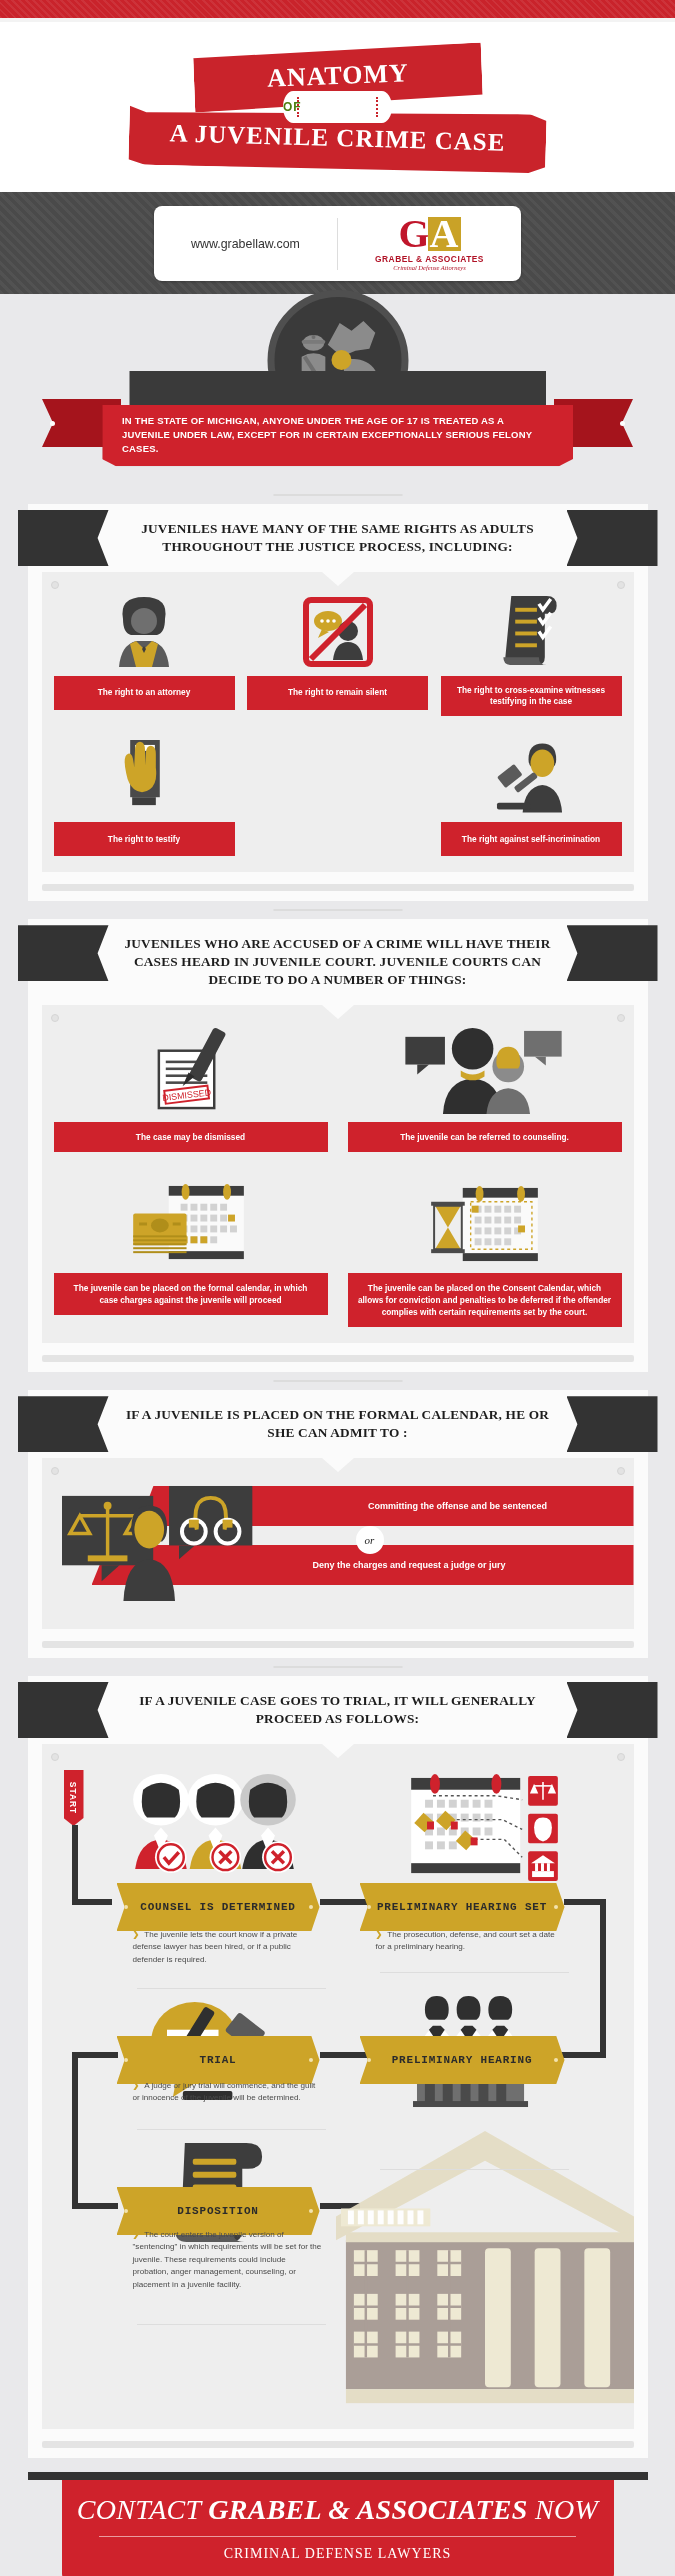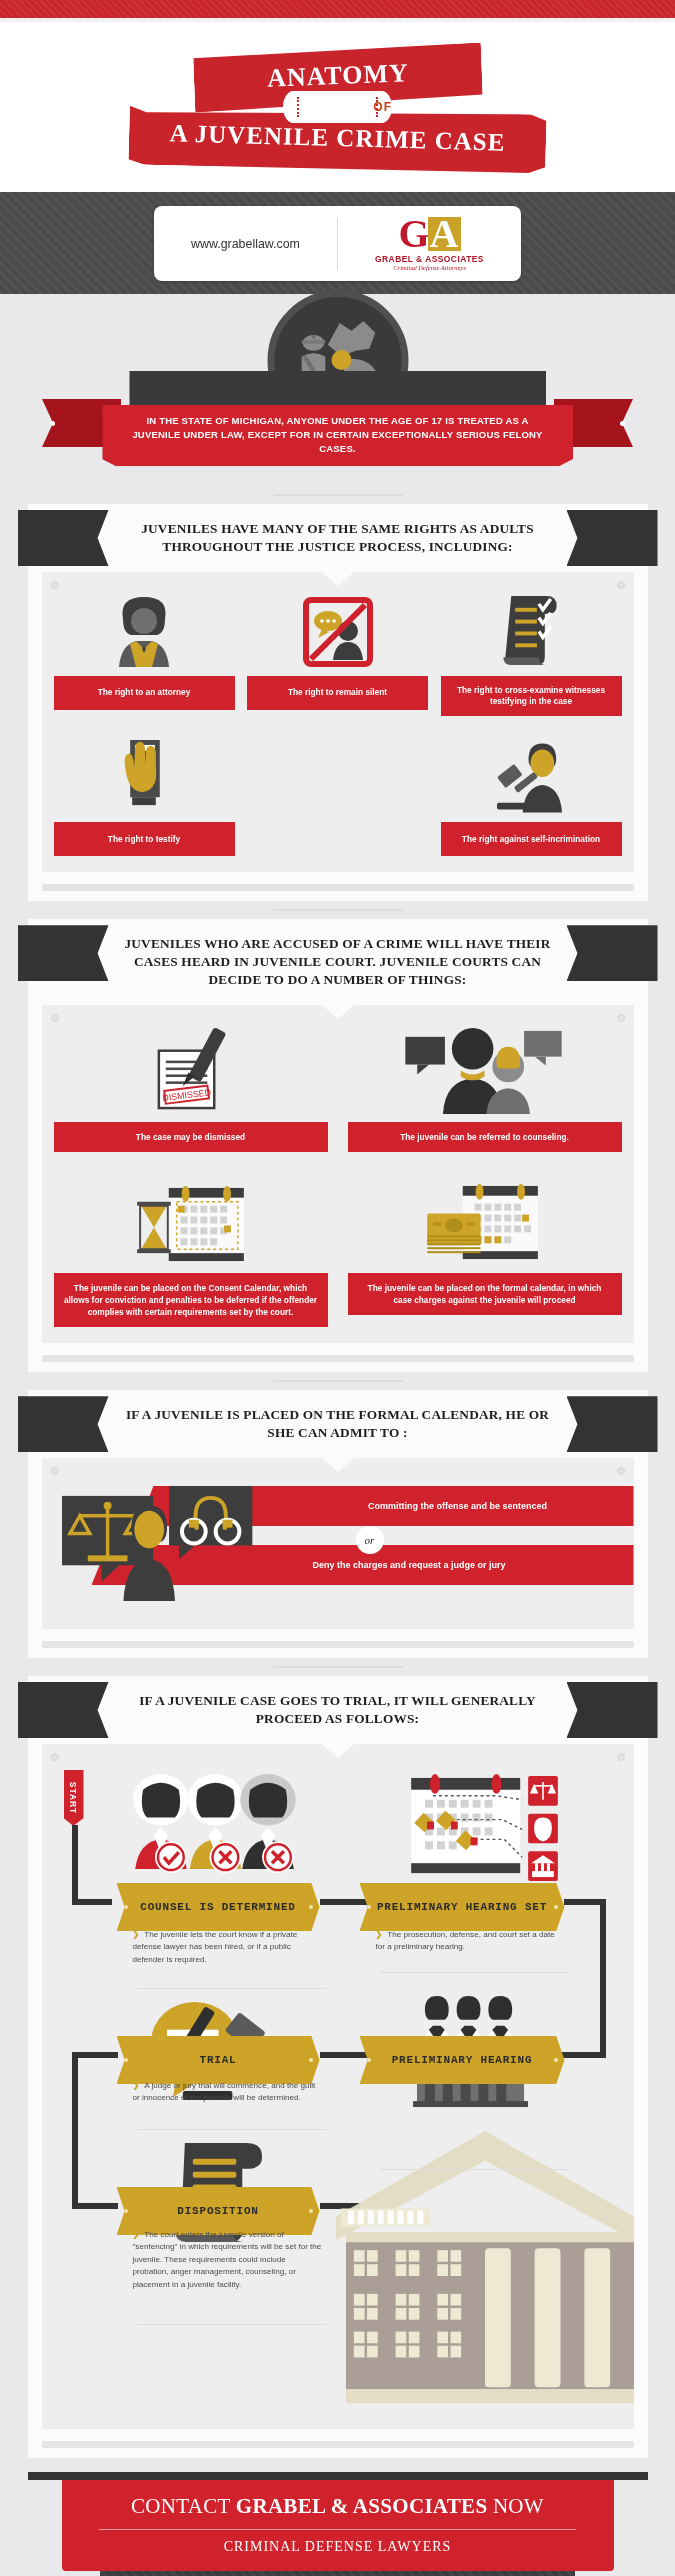--- a/index.html
+++ b/index.html
@@ -24,23 +24,23 @@
     font-family:"Liberation Serif", serif; font-weight:bold; letter-spacing:1px;
   }
   .ribbon-top {
     width: 288px; margin:0 auto; padding: 13px 0 16px;
     font-size: 26px;
     transform: rotate(-2.2deg);
     clip-path: polygon(0 8%, 100% 0, 100% 88%, 0 100%);
   }
   .ribbon-of {
     position:relative; width:109px; margin:-16px auto -14px; z-index:4;
-    background:#fff; text-align:right; padding:9px 0;
+    background:#fff; text-align:left; padding:9px 0;
     border-radius: 14px/22px;
-    font-family:"Liberation Sans", sans-serif; font-size:12px; letter-spacing:1px; color:#c2410c; font-weight:bold;
+    font-family:"Liberation Sans", sans-serif; font-size:12px; letter-spacing:1px; color:#4d7c0f; font-weight:bold;
   }
   .ribbon-of:before, .ribbon-of:after{
     content:""; position:absolute; top:6px; bottom:6px; width:0;
     border-left:2px dotted #c9232b;
   }
   .ribbon-of:before{ left:14px; }
   .ribbon-of:after{ right:14px; }
   .ribbon-bot {
     width: 417px; margin: 0 auto; padding: 15px 0 18px;
     font-size: 25px;
@@ -88,21 +88,21 @@
   .stmt-tail-l, .stmt-tail-r {
      position:absolute; top:4px; width:79px; height:48px; background:#a5141c;
   }
   .stmt-tail-l { left:42px; clip-path: polygon(0 0, 100% 0, 100% 100%, 0 100%, 14% 50%); }
   .stmt-tail-r { right:42px; clip-path: polygon(0 0, 100% 0, 86% 50%, 100% 100%, 0 100%); }
   .stmt-hole { position:absolute; top:26px; width:5px; height:5px; border-radius:50%; background:#fff; }
   .stmt-hole.l { left:50px; }
   .stmt-hole.r { right:50px; }
   .stmt {
     position:absolute; left:50%; transform:translateX(-50%); top:10px;
-    width:471px; background:#cf222c; color:#fff; text-align:center;
+    width:471px; background:#cf222c; color:#fff; text-align:left;
     padding:9px 20px 11px; font-size:9.5px; line-height:1.45; letter-spacing:0.2px;
     font-family:"Liberation Sans", sans-serif; font-weight:bold;
     clip-path: polygon(0 0, 100% 0, 100% 88%, 97% 100%, 3% 100%, 0 88%);
     box-shadow: 0 2px 4px rgba(0,0,0,.15);
   }
 
   
   .section { width:620px; margin:0 auto 0; background:#fbfbfb; position:relative; padding-bottom:10px;}
   .sec-gap { height:18px; background:#e9e9eb; position:relative; }
   .sec-gap:after{ content:""; position:absolute; left:50%; transform:translateX(-50%); top:8px; width:129px; height:2px; background:#dcdcdc; }
@@ -195,21 +195,21 @@
   .flow-art { position:absolute; z-index:2; }
 
   
   .foot-sep { height:14px; background:#e9e9eb; }
   .foot-dark { height:8px; background:#333; width:620px; margin:0 auto; }
   .footer { position:relative; background:#e9e9eb; padding-bottom:16px;}
   .foot-red {
     width:552px; margin:0 auto; background:#cf222c; color:#fff; text-align:center;
     padding:14px 0 16px; border-radius:0 0 4px 4px;
   }
-  .foot-title { font-family:"Liberation Serif", serif; font-size:21px; letter-spacing:0.3px; }
+  .foot-title { font-family:"Liberation Serif", serif; font-size:28px; letter-spacing:0.3px;font-style:italic; }
   .foot-title b { font-weight:bold; }
   .foot-rule { width:477px; height:1px; background:rgba(255,255,255,.55); margin:10px auto 9px; }
   .foot-sub { font-family:"Liberation Serif", serif; font-size:14px; letter-spacing:1px; }
   .phone-bar {
     width:475px; margin:0 auto; background:#3c3c3c;
     background-image: repeating-linear-gradient(45deg, rgba(255,255,255,.04) 0 3px, rgba(0,0,0,0) 3px 7px);
     height:50px; display:flex; align-items:center; border-radius:0 0 3px 3px;
   }
 </style>
 </head>
@@ -403,61 +403,20 @@
               <path d="M92 40 q0-16 12-16 q12 0 12 16 q0 4-2 6 l-20 0 q-2-2-2-6Z" fill="#cda428"></path>
               <path d="M82 92 q2-24 22-26 q20 2 22 26 Z" fill="#6f6f6f"></path>
               <path d="M56 48 q12 8 24 0 l0 6 q-12 8-24 0Z" fill="#cda428"></path>
             </svg>
           </div>
           <div class="redlabel2">The juvenile can be referred to counseling.</div>
         </div>
       </div>
 
       <div class="grid2" style="margin-top:22px">
-        <div class="cell2">
-          <div class="icon-box2">
-            <svg width="119" height="83" viewBox="0 0 120 84">
-              <rect x="38" y="6" width="76" height="10" fill="#3d3d3d"></rect>
-              <rect x="38" y="16" width="76" height="56" fill="#fafafa"></rect>
-              <rect x="38" y="72" width="76" height="8" fill="#3d3d3d"></rect>
-              <ellipse cx="55" cy="12" rx="4" ry="8" fill="#cda428"></ellipse>
-              <ellipse cx="97" cy="12" rx="4" ry="8" fill="#cda428"></ellipse>
-              <rect x="46" y="20" width="62" height="48" fill="none" stroke="#cda428" stroke-width="1.4" stroke-dasharray="3 3"></rect>
-              <g fill="#d2d2d2">
-                <rect x="50" y="24" width="7" height="7"></rect>
-                  <rect x="60" y="24" width="7" height="7"></rect>
-                  <rect x="70" y="24" width="7" height="7"></rect>
-                  <rect x="80" y="24" width="7" height="7"></rect>
-                  <rect x="90" y="24" width="7" height="7"></rect>
-                <rect x="50" y="35" width="7" height="7"></rect>
-                  <rect x="60" y="35" width="7" height="7"></rect>
-                  <rect x="70" y="35" width="7" height="7"></rect>
-                  <rect x="80" y="35" width="7" height="7"></rect>
-                  <rect x="90" y="35" width="7" height="7"></rect>
-                <rect x="50" y="46" width="7" height="7"></rect>
-                  <rect x="60" y="46" width="7" height="7"></rect>
-                  <rect x="70" y="46" width="7" height="7"></rect>
-                  <rect x="80" y="46" width="7" height="7"></rect>
-                  <rect x="90" y="46" width="7" height="7"></rect>
-                <rect x="50" y="57" width="7" height="7"></rect>
-                  <rect x="60" y="57" width="7" height="7"></rect>
-                  <rect x="70" y="57" width="7" height="7"></rect>
-                  <rect x="80" y="57" width="7" height="7"></rect>
-              </g>
-              <rect x="47" y="24" width="7" height="7" fill="#cda428"></rect>
-              <rect x="94" y="44" width="7" height="7" fill="#cda428"></rect>
-              <rect x="6" y="20" width="34" height="4" fill="#4a4a4a"></rect>
-              <rect x="6" y="68" width="34" height="4" fill="#4a4a4a"></rect>
-              <path d="M10 24 h26 l-13 22 Z" fill="#cda428"></path>
-              <path d="M10 68 h26 l-13-22 Z" fill="#cda428"></path>
-              <path d="M9 24 h28 v44 h-28Z" fill="none" stroke="#4a4a4a" stroke-width="2"></path>
-            </svg>
-          </div>
-          <div class="redlabel2">The juvenile can be placed on the Consent Calendar, which allows for conviction and penalties to be deferred if the offender complies with certain requirements set by the court.</div>
-        </div>
         <div class="cell2">
           <div class="icon-box2">
             <svg width="123" height="83" viewBox="0 0 124 84">
               <rect x="40" y="4" width="76" height="10" fill="#3d3d3d"></rect>
               <rect x="40" y="14" width="76" height="56" fill="#fafafa"></rect>
               <rect x="40" y="70" width="76" height="8" fill="#3d3d3d"></rect>
               <ellipse cx="57" cy="10" rx="4" ry="8" fill="#cda428"></ellipse>
               <ellipse cx="99" cy="10" rx="4" ry="8" fill="#cda428"></ellipse>
               <g fill="#d2d2d2">
                 <rect x="52" y="22" width="7" height="7"></rect>
@@ -495,20 +454,61 @@
                 <rect x="4" y="54" width="54" height="2"></rect>
                   <rect x="4" y="58" width="54" height="2"></rect>
                   <rect x="4" y="62" width="54" height="2"></rect>
                   <rect x="4" y="66" width="54" height="2"></rect>
                   <rect x="4" y="70" width="54" height="2"></rect>
               </g>
             </svg>
           </div>
           <div class="redlabel2">The juvenile can be placed on the formal calendar, in which case charges against the juvenile will proceed</div>
         </div>
+        <div class="cell2">
+          <div class="icon-box2">
+            <svg width="119" height="83" viewBox="0 0 120 84">
+              <rect x="38" y="6" width="76" height="10" fill="#3d3d3d"></rect>
+              <rect x="38" y="16" width="76" height="56" fill="#fafafa"></rect>
+              <rect x="38" y="72" width="76" height="8" fill="#3d3d3d"></rect>
+              <ellipse cx="55" cy="12" rx="4" ry="8" fill="#cda428"></ellipse>
+              <ellipse cx="97" cy="12" rx="4" ry="8" fill="#cda428"></ellipse>
+              <rect x="46" y="20" width="62" height="48" fill="none" stroke="#cda428" stroke-width="1.4" stroke-dasharray="3 3"></rect>
+              <g fill="#d2d2d2">
+                <rect x="50" y="24" width="7" height="7"></rect>
+                  <rect x="60" y="24" width="7" height="7"></rect>
+                  <rect x="70" y="24" width="7" height="7"></rect>
+                  <rect x="80" y="24" width="7" height="7"></rect>
+                  <rect x="90" y="24" width="7" height="7"></rect>
+                <rect x="50" y="35" width="7" height="7"></rect>
+                  <rect x="60" y="35" width="7" height="7"></rect>
+                  <rect x="70" y="35" width="7" height="7"></rect>
+                  <rect x="80" y="35" width="7" height="7"></rect>
+                  <rect x="90" y="35" width="7" height="7"></rect>
+                <rect x="50" y="46" width="7" height="7"></rect>
+                  <rect x="60" y="46" width="7" height="7"></rect>
+                  <rect x="70" y="46" width="7" height="7"></rect>
+                  <rect x="80" y="46" width="7" height="7"></rect>
+                  <rect x="90" y="46" width="7" height="7"></rect>
+                <rect x="50" y="57" width="7" height="7"></rect>
+                  <rect x="60" y="57" width="7" height="7"></rect>
+                  <rect x="70" y="57" width="7" height="7"></rect>
+                  <rect x="80" y="57" width="7" height="7"></rect>
+              </g>
+              <rect x="47" y="24" width="7" height="7" fill="#cda428"></rect>
+              <rect x="94" y="44" width="7" height="7" fill="#cda428"></rect>
+              <rect x="6" y="20" width="34" height="4" fill="#4a4a4a"></rect>
+              <rect x="6" y="68" width="34" height="4" fill="#4a4a4a"></rect>
+              <path d="M10 24 h26 l-13 22 Z" fill="#cda428"></path>
+              <path d="M10 68 h26 l-13-22 Z" fill="#cda428"></path>
+              <path d="M9 24 h28 v44 h-28Z" fill="none" stroke="#4a4a4a" stroke-width="2"></path>
+            </svg>
+          </div>
+          <div class="redlabel2">The juvenile can be placed on the Consent Calendar, which allows for conviction and penalties to be deferred if the offender complies with certain requirements set by the court.</div>
+        </div>
       </div>
     </div>
     <div class="sec-foot"></div>
   </div>
 
   <div class="sec-gap"></div>
   <div class="section">
     <div class="sec-head-wrap">
       <div class="tab-l"></div>
       <div class="tab-r"></div>

